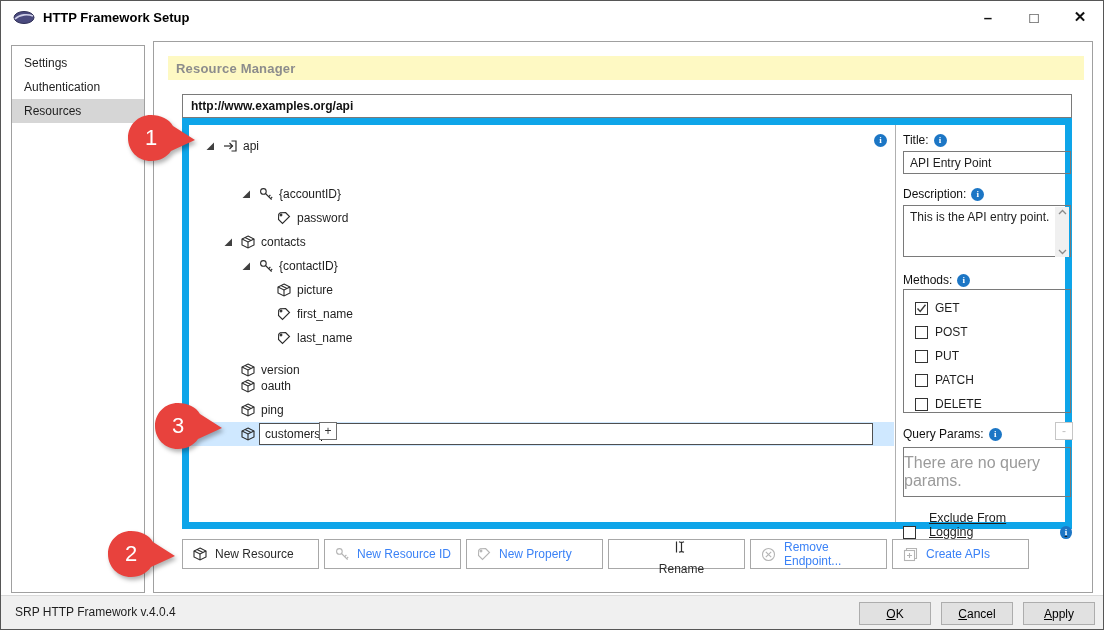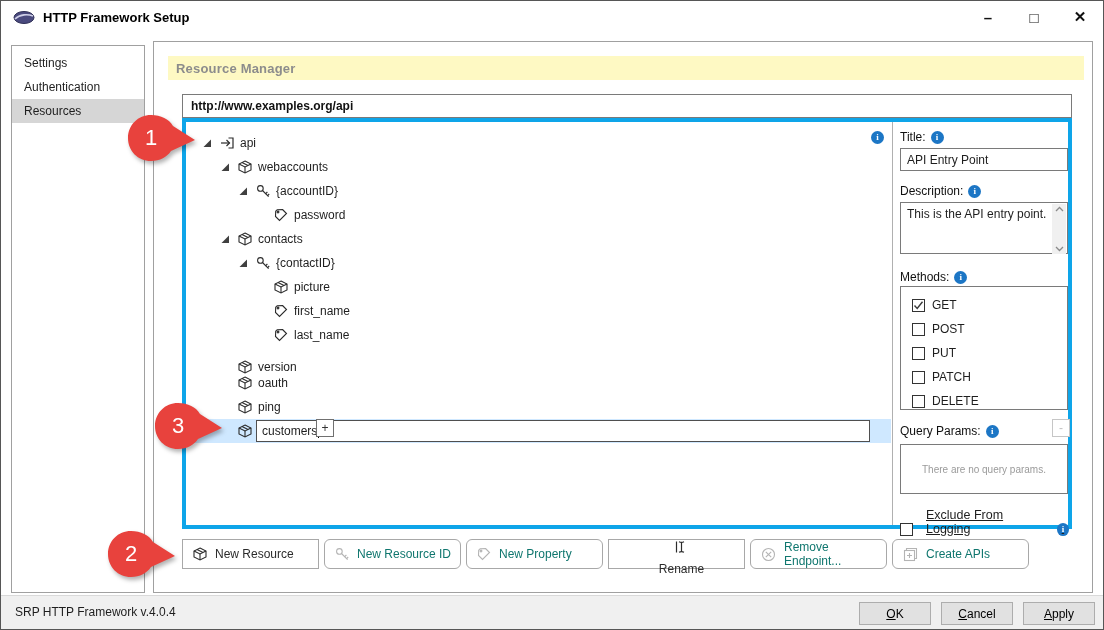--- a/index.html
+++ b/index.html
@@ -18,21 +18,21 @@
   #sidebar { position:absolute; left:10px; top:44px; width:134px; height:548px; background:#fff; border:1px solid #a0a0a0; padding-top:5px; }
   .side-item { height:24px; line-height:24px; padding-left:12px; color:#1e1e1e; cursor:default; }
   .side-item.selected { background:#d6d6d6; }
 
   
   #main-panel { position:absolute; left:152px; top:40px; width:940px; height:552px; background:#fff; border:1px solid #a0a0a0; }
   #section-band { position:absolute; left:14px; top:14px; width:916px; height:24px; background:#fef9c3; display:flex; align-items:center; }
   #section-title { font-weight:bold; color:#8c8c8c; font-size:13px; padding-left:8px; letter-spacing:0.2px; }
   #url-box { position:absolute; left:28px; top:52px; width:890px; height:24px; border:1px solid #7a7a7a; background:#fff; display:flex; align-items:center; padding-left:8px; font-weight:600; color:#111; }
 
-  #work-box { position:absolute; left:28px; top:76px; width:890px; height:411px; border:4px solid #0ea5e9; background:#fff; }
+  #work-box { position:absolute; left:28px; top:76px; width:890px; height:411px; border:7px solid #0ea5e9; background:#fff; }
   #v-divider { position:absolute; left:706px; top:0; width:1px; height:100%; background:#b0b0b0; }
 
   
   #tree { position:absolute; left:0; top:0; width:706px; height:100%; }
   .tree-row { position:absolute; left:0; width:706px; height:24px; }
   .tw { position:absolute; top:50%; transform:translateY(-50%); display:inline-flex; align-items:center; }
   .expander { width:10px; height:10px; }
   .ticon svg { display:block; }
   .tree-label { color:#1e1e1e; white-space:nowrap; }
   .sel-band { position:absolute; left:1px; top:0; width:704px; height:24px; background:#cfe8ff; }
@@ -54,28 +54,28 @@
   #methods-label { position:absolute; left:0; top:148px; }
   #methods-box { position:absolute; left:0; top:164px; width:168px; height:124px; border:1px solid #7a7a7a; padding-top:6px; }
   .method-row { height:24px; display:flex; align-items:center; gap:7px; padding-left:11px; }
   .checkbox { width:13px; height:13px; border:1px solid #333; background:#fff; position:relative; flex:0 0 auto; }
   .checkbox svg { position:absolute; left:0; top:0; }
   #qp-label { position:absolute; left:0; top:302px; }
   .mini-btn { position:absolute; top:297px; width:18px; height:18px; border:1px solid #707070; background:#fff; display:flex; align-items:center; justify-content:center; font-size:12px; color:#333; }
   #qp-add { left:844px; margin-left:-714px; left:130px; }
   #qp-remove { left:152px; border-color:#c6c6c6; color:#c2c2c2; }
   #qp-box { position:absolute; left:0; top:322px; width:168px; height:50px; border:1px solid #7a7a7a; display:flex; align-items:center; justify-content:center; }
-  #qp-empty { color:#9a9a9a; font-size:10px; }
+  #qp-empty { color:#9a9a9a; font-size:16px; }
   #exclude-row { position:absolute; left:0; top:386px; display:flex; align-items:flex-end; gap:13px;text-decoration:underline; }
   #exclude-row .xlabel { font-size:12.5px; }
 
   
   #toolbar { position:absolute; left:0; top:497px; width:940px; height:30px; }
   .tool-btn { position:absolute; top:0; width:137px; height:30px; border:1px solid #a8a8a8; background:#fff; display:flex; align-items:center; gap:8px; padding-left:10px; color:#2b2b2b; }
-  .tool-btn.disabled { color:#0f766e;border-radius:6px; }
+  .tool-btn.disabled { color:#3b82f6; }
   .tool-btn .ticon { display:inline-flex; }
 
   
   #footer { position:absolute; left:0; top:594px; width:1104px; height:35px; background:#f0f0f0; border-top:1px solid #d9d9d9; }
   #status-text { position:absolute; left:14px; top:9px; color:#1e1e1e; }
   .dlg-btn { position:absolute; top:6px; width:72px; height:23px; background:#e1e1e1; border:1px solid #adadad; display:flex; align-items:center; justify-content:center; font-size:12px; color:#000; }
   #btn-ok { left:858px; }
   #btn-cancel { left:940px; }
   #btn-apply { left:1022px; }
 
@@ -128,36 +128,20 @@
             </span>
             <span class="ticon tw" style="left: 34px;">
               <svg width="15" height="14" viewBox="0 0 15 14" fill="none" stroke="#2b2b2b" stroke-width="1.2">
                 <path d="M8.5 2 L13 2 L13 12 L8.5 12"></path>
                 <path d="M1 7 L9.5 7"></path>
                 <path d="M6.5 4 L9.5 7 L6.5 10"></path>
               </svg>
             </span>
             <span class="tw tree-label" style="left: 54px;">api</span>
           </div>
-          <div class="tree-row" style="top: 33px;">
-            <span class="tw expander" style="left: 34px;">
-              <svg width="10" height="10" viewBox="0 0 10 10">
-                <polygon points="9,1.5 9,9 1.5,9" fill="#404040"></polygon>
-              </svg>
-            </span>
-            <span class="ticon tw" style="left: 52px;">
-              <svg width="14" height="14" viewBox="0 0 14 14" fill="none" stroke="#2b2b2b" stroke-width="1.1">
-                <path d="M7 1 L13 4 L13 10 L7 13 L1 10 L1 4 Z"></path>
-                <path d="M1 4 L7 7 L13 4"></path>
-                <path d="M7 7 L7 13"></path>
-                <path d="M4 2.5 L10 5.5"></path>
-              </svg>
-            </span>
-            <span class="tw tree-label" style="left: 72px;">webaccounts</span>
-          </div>
           <div class="tree-row" style="top: 57px;">
             <span class="tw expander" style="left: 52px;">
               <svg width="10" height="10" viewBox="0 0 10 10">
                 <polygon points="9,1.5 9,9 1.5,9" fill="#404040"></polygon>
               </svg>
             </span>
             <span class="ticon tw" style="left: 70px;">
               <svg width="14" height="14" viewBox="0 0 14 14" fill="none" stroke="#2b2b2b" stroke-width="1.1">
                 <circle cx="4.4" cy="4.4" r="2.8"></circle>
                 <path d="M6.5 6.5 L12.6 12.6"></path>

